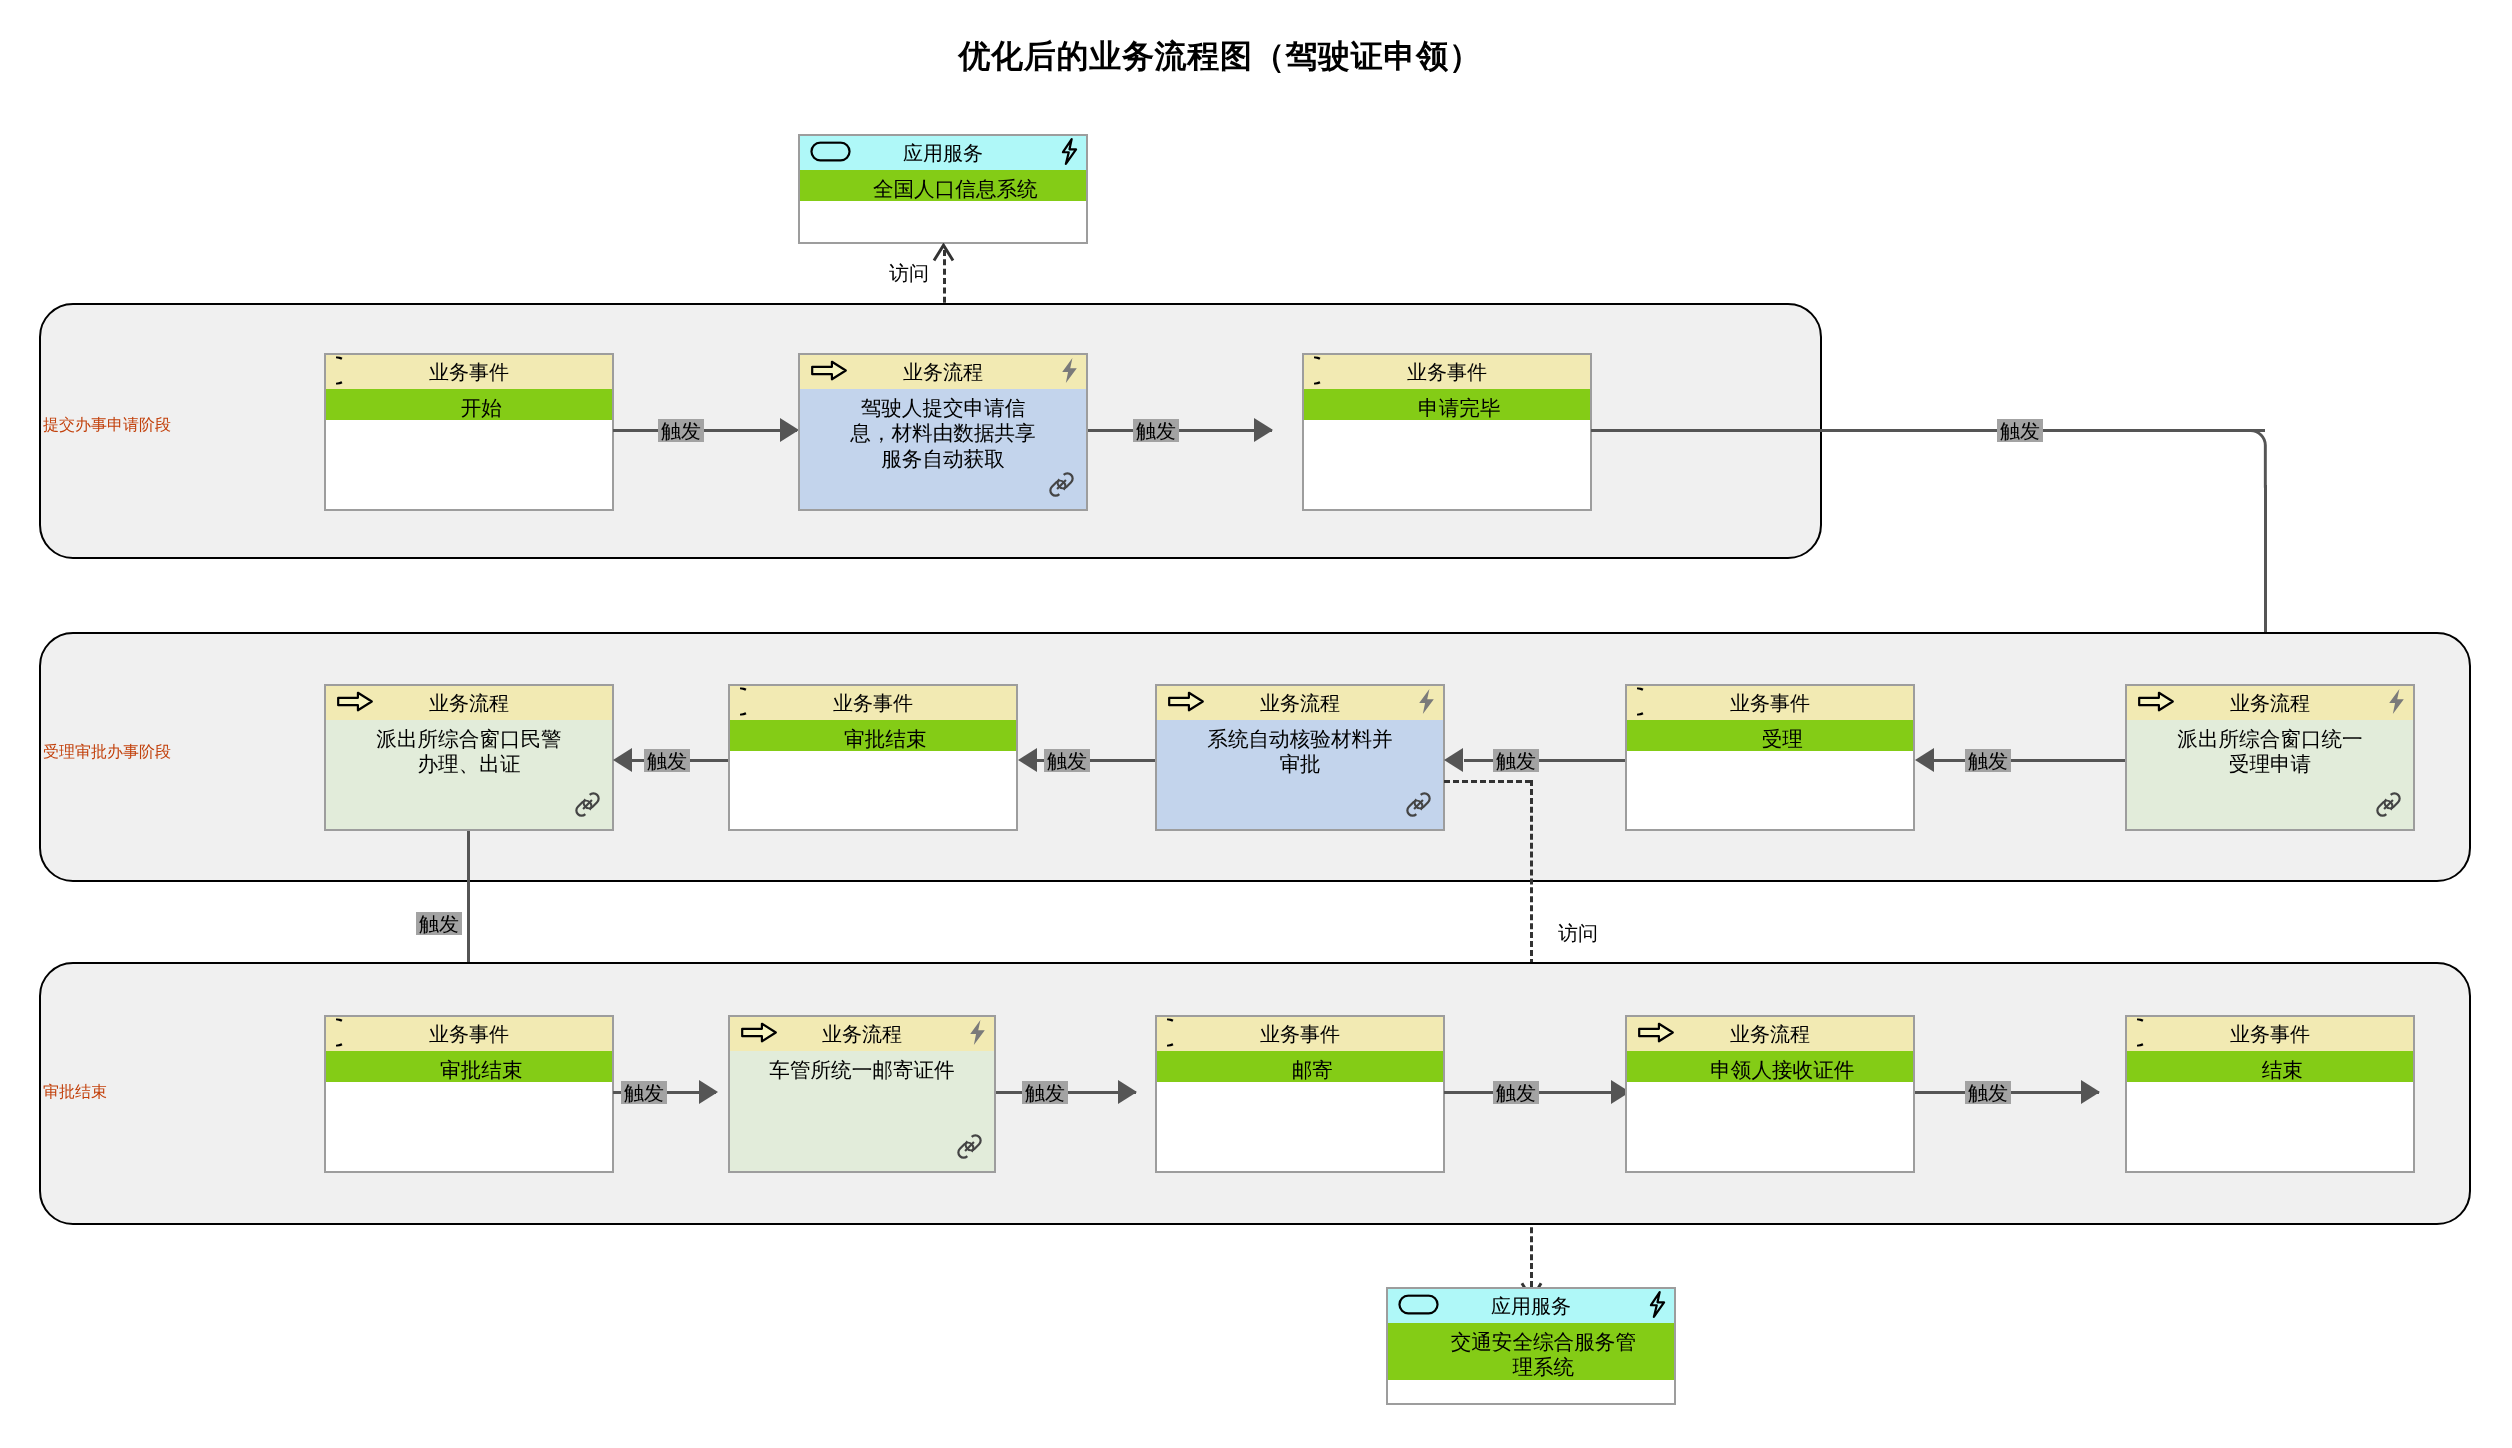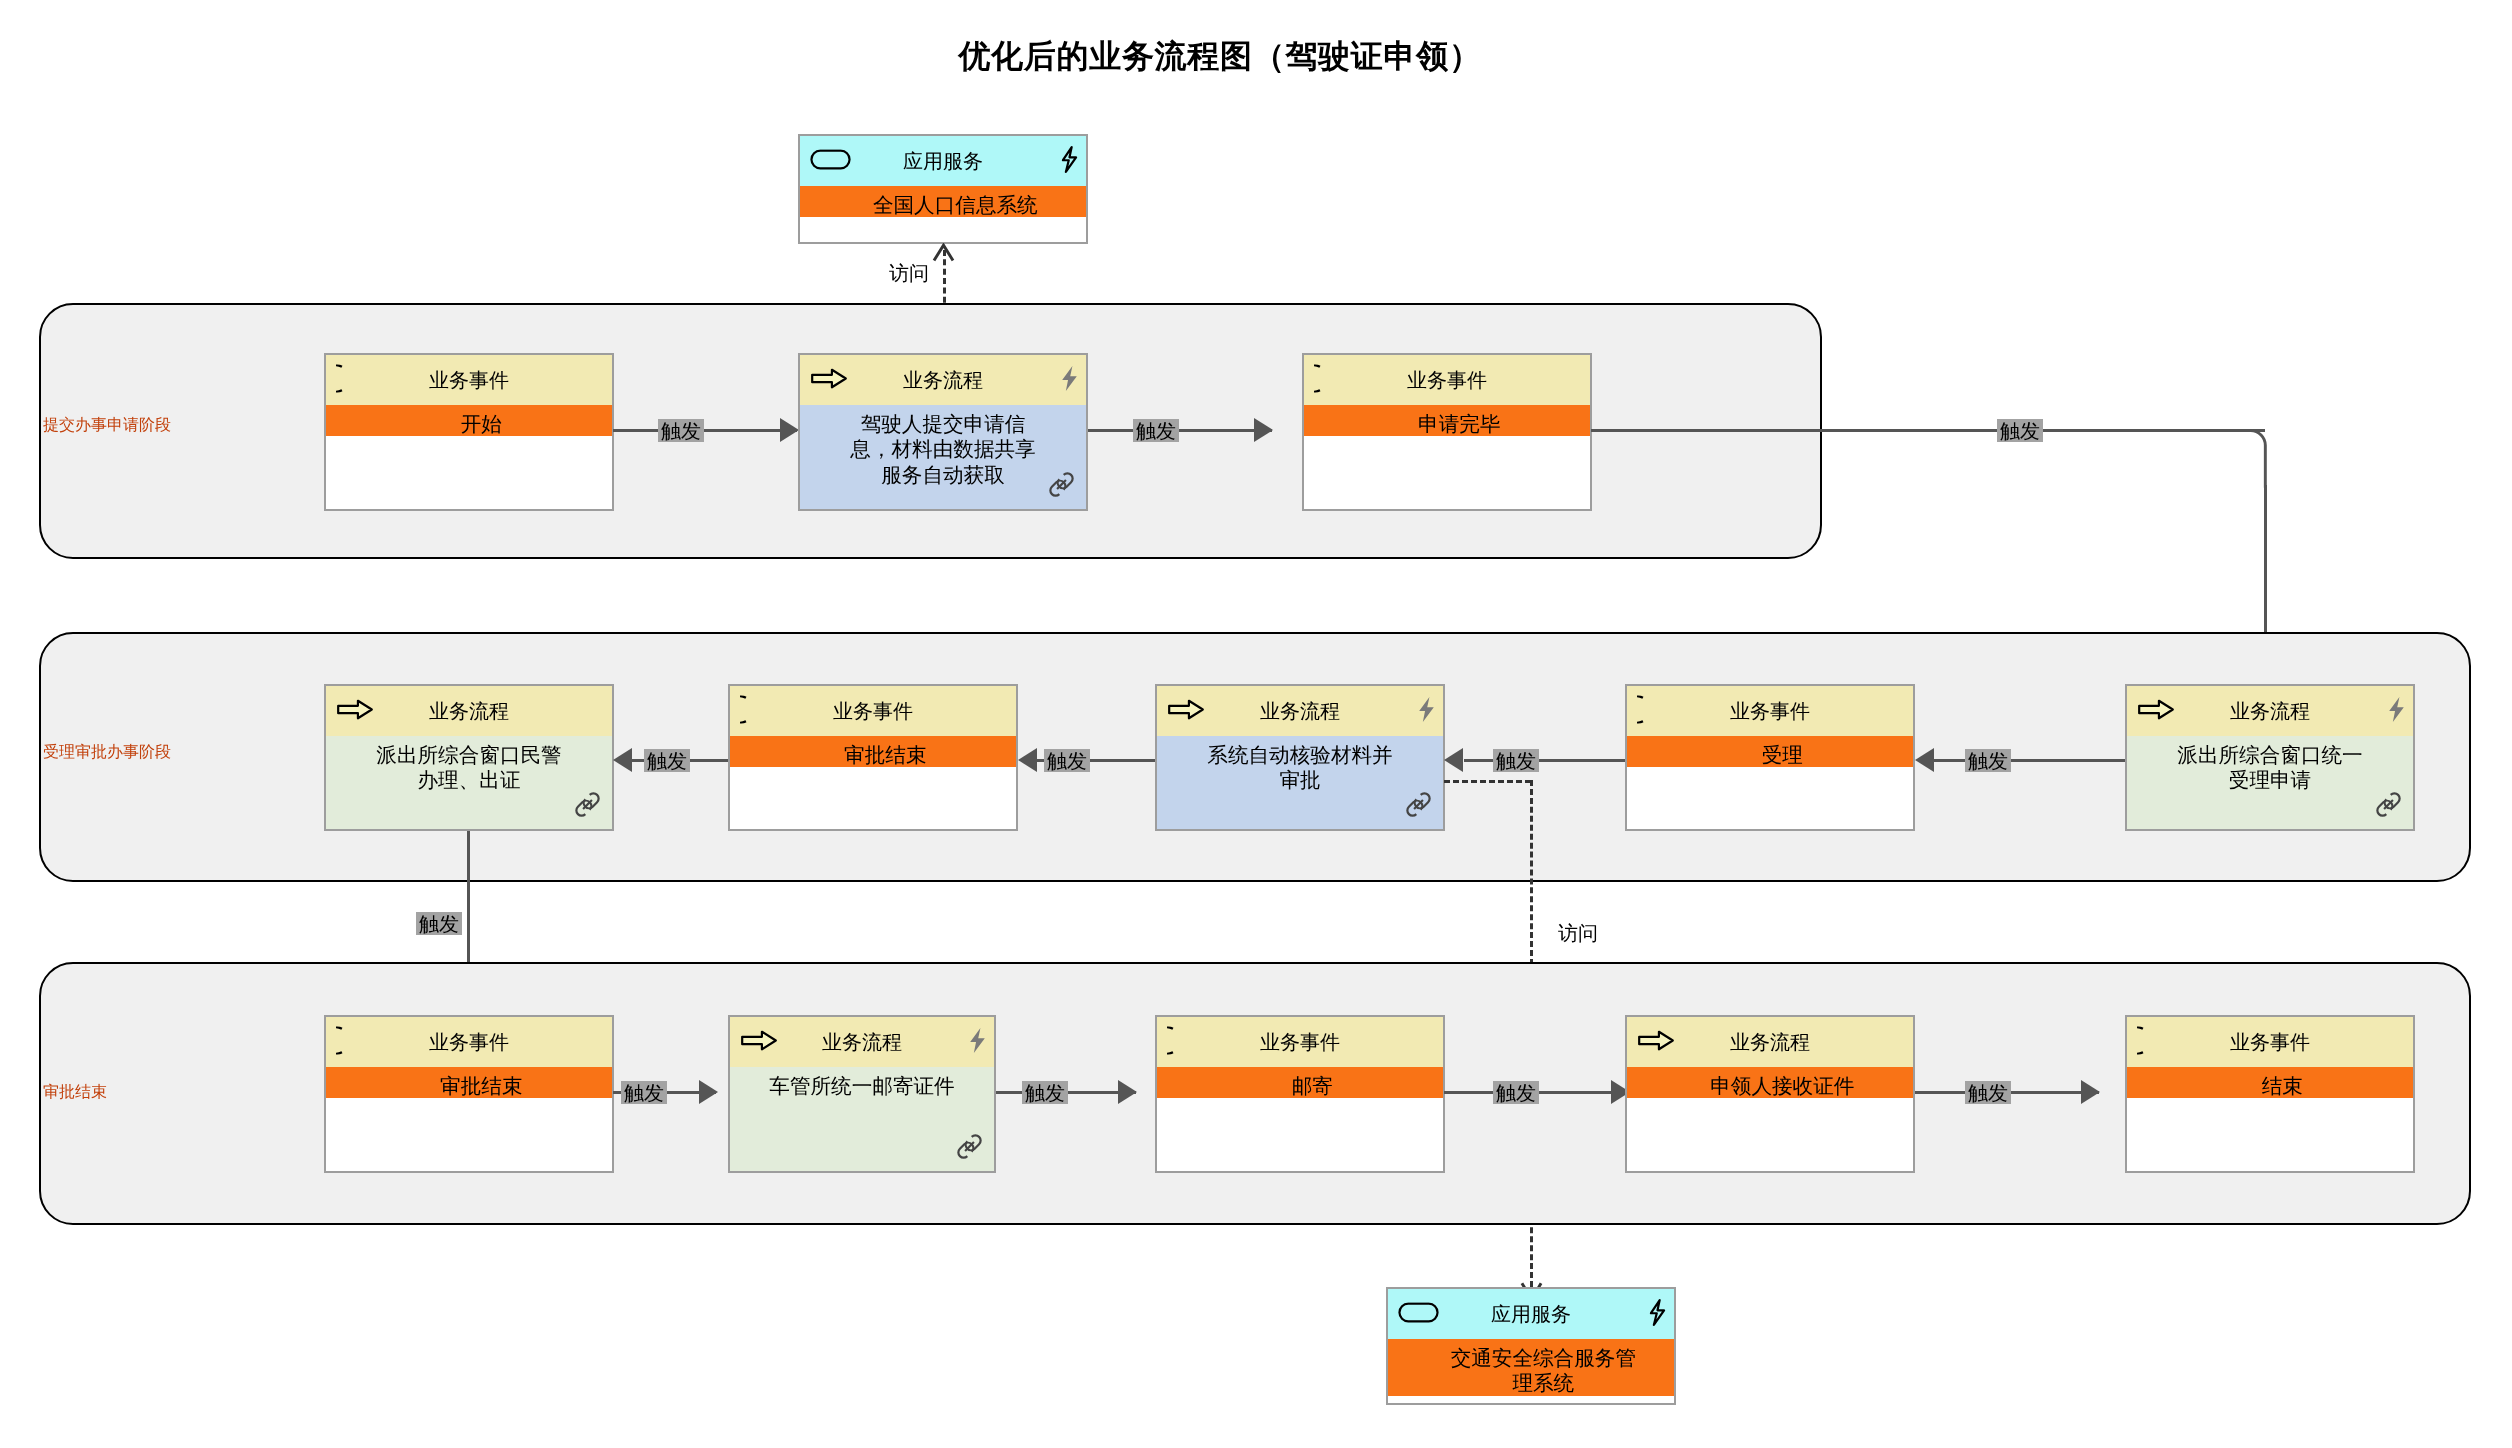--- a/index.html
+++ b/index.html
@@ -43,40 +43,40 @@
   
   .node{
     position:absolute;
     box-sizing:border-box;
     border:2.2px solid #9d9d9d;
     background:#ffffff;
     overflow:hidden;
   }
   .node-head{
     position:relative;
-    height:50px;
+    height:34px;
     display:flex;
     align-items:center;
     justify-content:center;
     font-size:20px;
     line-height:1;
     box-sizing:border-box;
   }
   .node-head.yellow{background:#f2eab3;}
   .node-head.cyan{background:#aff8f8;}
   .node-body{
     position:relative;
     font-size:20.6px;
     line-height:1.24;
     text-align:center;
     padding:5.9px 7.4px 0 7.4px;
     box-sizing:border-box;
     white-space:pre-line;
   }
-  .node.fill-white .node-body{background:#f97316;padding-left:32px;}
+  .node.fill-white .node-body{background:#84cc16;padding-left:32px;}
   .node.fill-blue{background:#c3d4ec;}
   .node.fill-blue .node-body{background:#c3d4ec;}
   .node.fill-green{background:#e2ecda;}
   .node.fill-green .node-body{background:#e2ecda;}
 
   
   .ic-left{position:absolute;left:10.3px;top:50%;transform:translateY(-50%);display:block;}
   .ic-right{position:absolute;right:7.4px;top:50%;transform:translateY(-50%);display:block;}
   .ic-link{position:absolute;right:8.8px;bottom:5.9px;display:block;}
 

